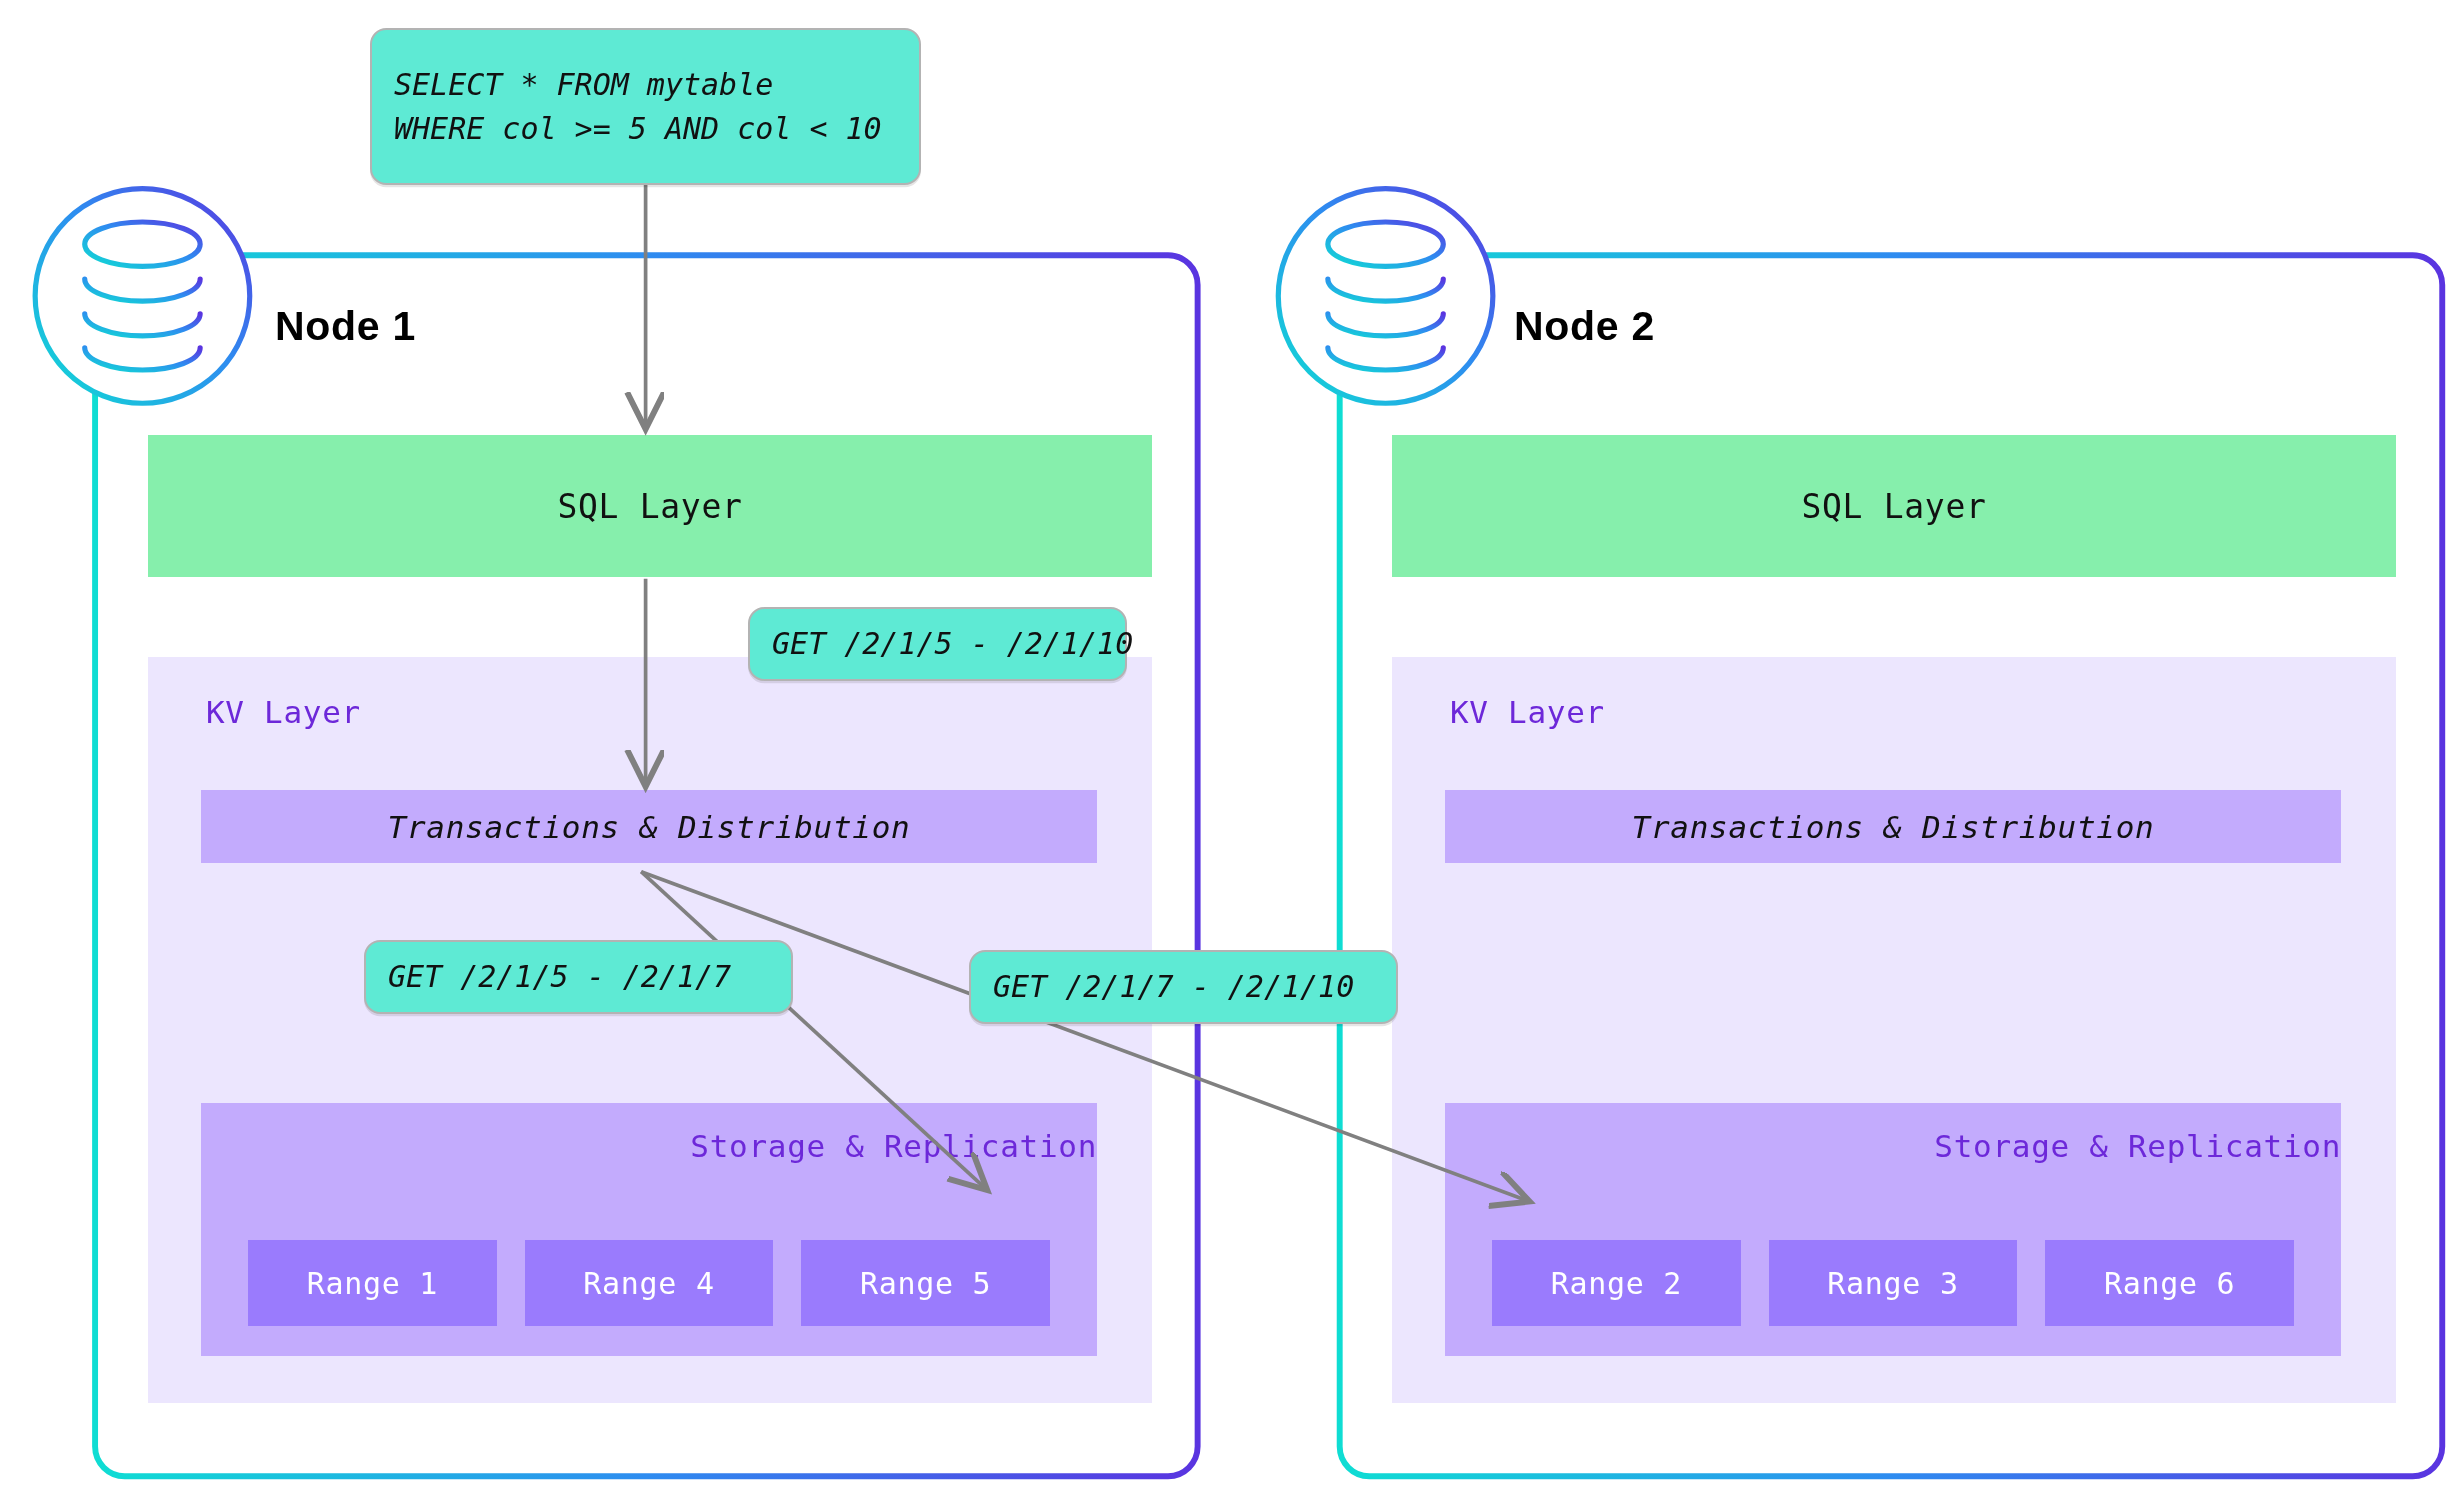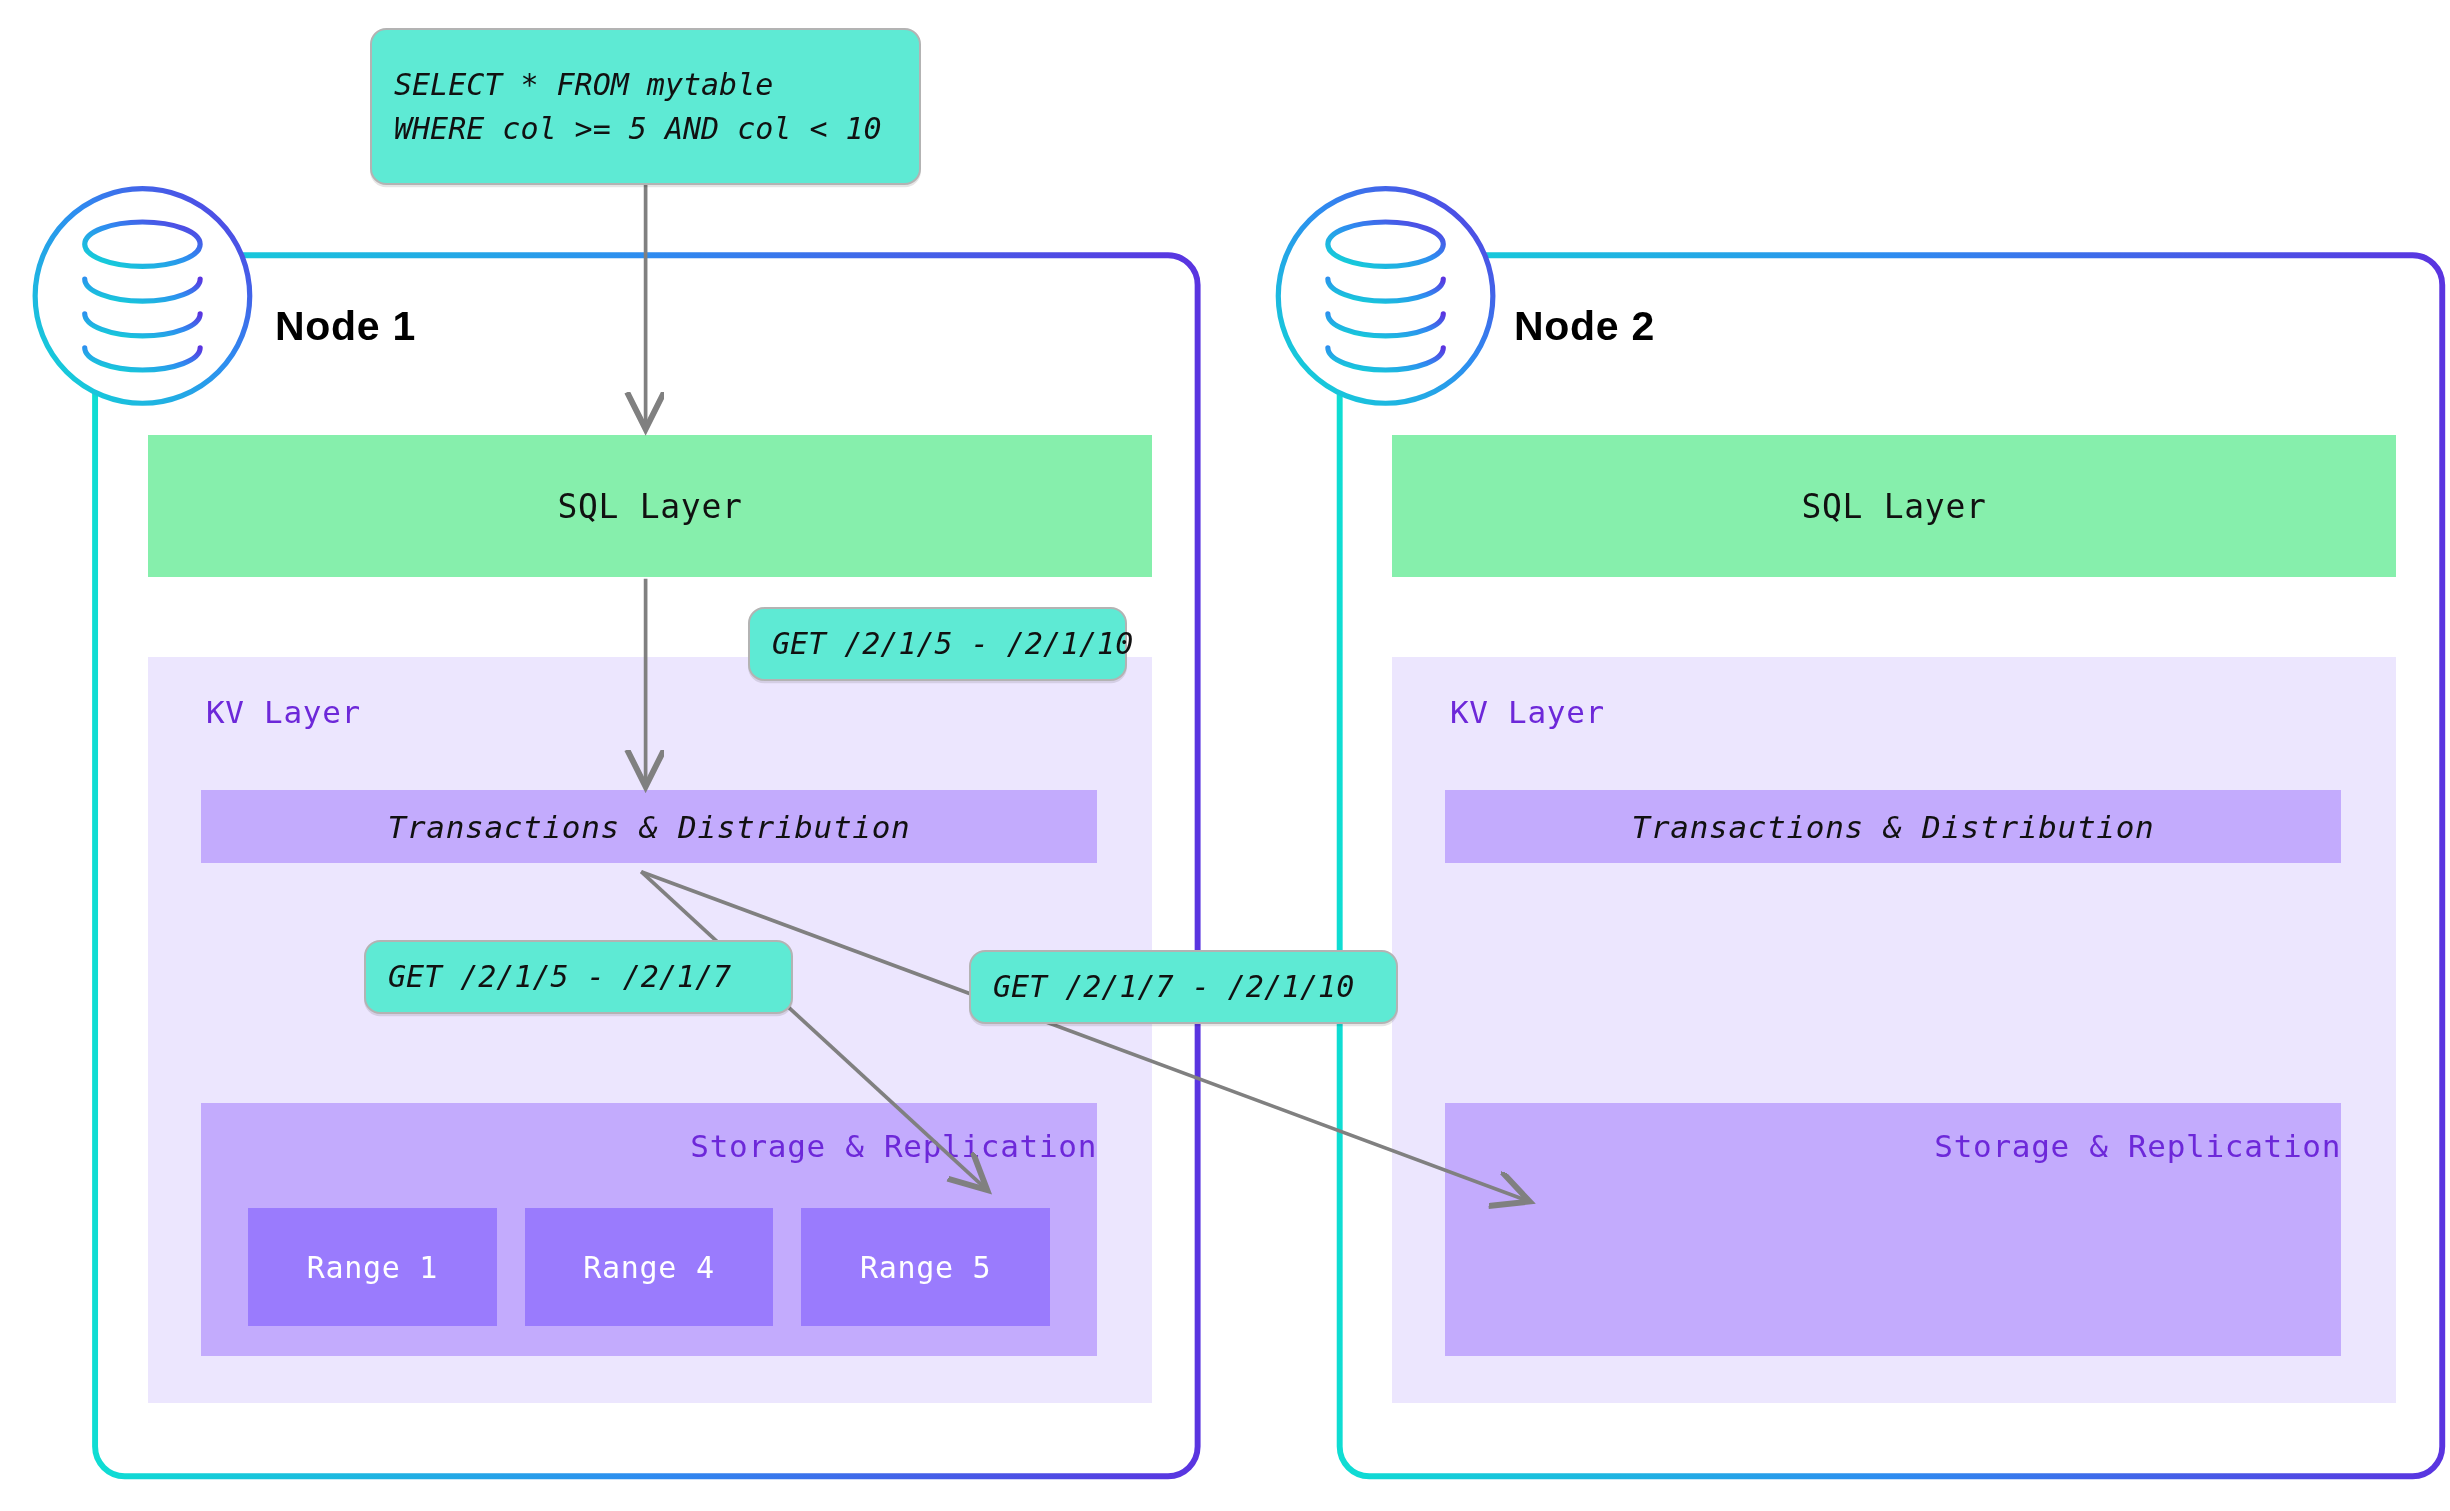--- a/index.html
+++ b/index.html
@@ -27,21 +27,21 @@
                       font-size:31px;color:#6d28d9;letter-spacing:0.7px;}
 
   .txn-bar{position:absolute;background:#c3abfd;display:flex;align-items:center;justify-content:center;}
   .txn-bar .lbl{font-family:"DejaVu Sans Mono","Liberation Mono",monospace;
                 font-size:31px;color:#111;letter-spacing:0.7px;font-style:italic;}
 
   .storage-box{position:absolute;background:#c3abfd;}
   .storage-box .st-title{position:absolute;left:0;right:0;top:25px;text-align:right;
                          font-family:"DejaVu Sans Mono","Liberation Mono",monospace;
                          font-size:31px;color:#6d28d9;letter-spacing:0.7px;}
-  .range-row{position:absolute;left:47px;right:47px;bottom:30px;height:118px;
+  .range-row{position:absolute;left:47px;right:47px;bottom:30px;height:86px;
              display:flex;justify-content:space-between;align-items:stretch;}
   .range-box{width:31%;background:#9a7bfd;display:flex;align-items:center;justify-content:center;}
   .range-box .lbl{font-family:"DejaVu Sans Mono","Liberation Mono",monospace;
                   font-size:30px;color:#ffffff;letter-spacing:0.7px;}
 
   
   .node-title{position:absolute;z-index:50;font-size:41px;font-weight:bold;color:#000;
               letter-spacing:0.7px;font-family:"Liberation Sans",sans-serif;}
 
   
@@ -124,20 +124,31 @@
 
   <div class="panel kv-layer" style="left:1392px;top:657px;width:1004px;height:746px;">
     <div class="kv-title">KV Layer</div>
 
     <div class="txn-bar" style="left:53px;top:133px;width:896px;height:73px;">
       <span class="lbl">Transactions &amp; Distribution</span>
     </div>
 
     <div class="storage-box" style="left:53px;top:446px;width:896px;height:253px;">
       <div class="st-title">Storage &amp; Replication</div>
+      <div class="range-row">
+        <div class="range-box">
+          <span class="lbl">Range 2</span>
+        </div>
+        <div class="range-box">
+          <span class="lbl">Range 3</span>
+        </div>
+        <div class="range-box">
+          <span class="lbl">Range 6</span>
+        </div>
+      </div>
     </div>
   </div>
 
   <div class="node-title" style="left:1514px;top:303px;">Node 2</div>
 
   <svg id="badges" class="svg-layer" viewBox="0 0 3310 2042" width="2450" height="1511">
 
     <g>
       <circle cx="192" cy="400" r="145" fill="#ffffff" stroke="url(#gradCirc1)" stroke-width="7"></circle>
       <g fill="none" stroke="url(#gradCirc1)" stroke-width="7" stroke-linecap="round">

